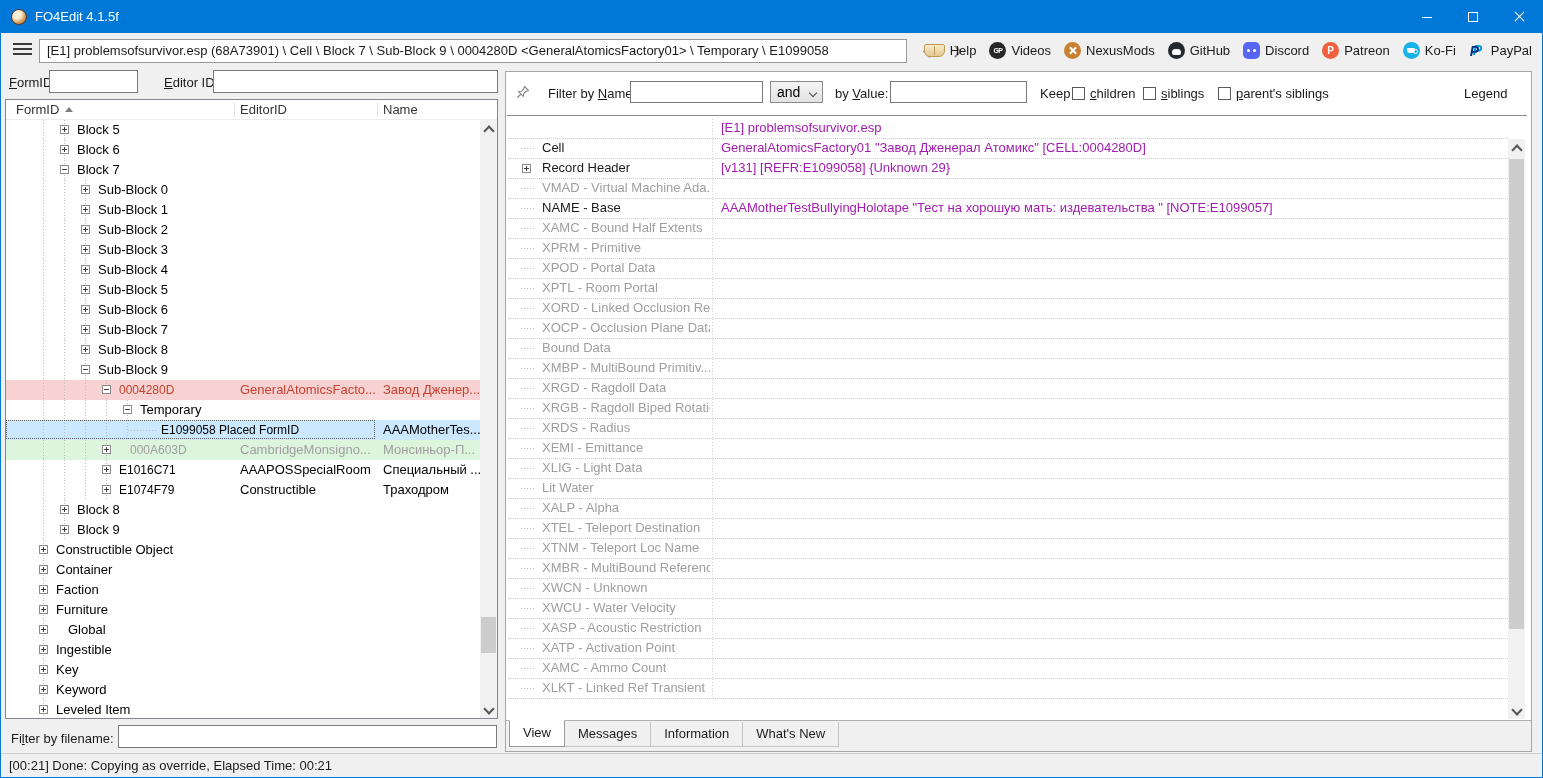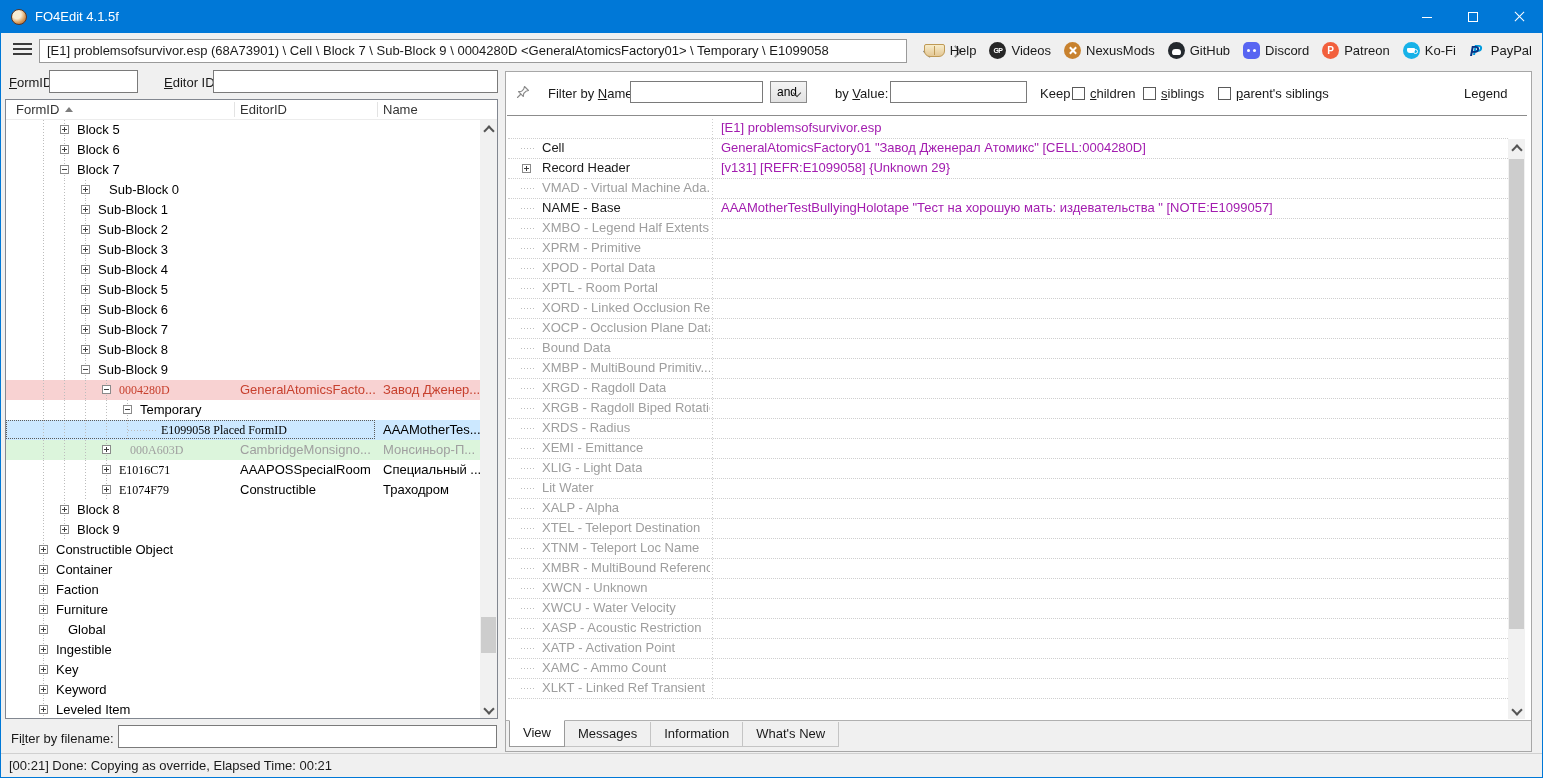--- a/index.html
+++ b/index.html
@@ -89,21 +89,21 @@
   .trow.green{background:#dcf5dc;color:#9f9f9f}
   .trow.selected{background:#cce8ff;color:#000}
   .guide{position:absolute;top:0;height:20px;width:1px;
     background-image:repeating-linear-gradient(to bottom,#bdbdbd 0 1px,transparent 1px 3px)}
   .stub{position:absolute;top:10px;height:1px;
     background-image:repeating-linear-gradient(to right,#bdbdbd 0 1px,transparent 1px 3px)}
   .exp{position:absolute;top:5px;width:9px;height:9px;border:1px solid #8a8a8a;background:#fff;cursor:pointer}
   .exp::before{content:'';position:absolute;left:1px;right:1px;top:3px;height:1px;background:#3f3f3f}
   .exp.plus::after{content:'';position:absolute;top:1px;bottom:1px;left:3px;width:1px;background:#3f3f3f}
   .c1{position:absolute;top:0;white-space:pre}
-  .mono{font-family:Liberation Serif, serif;font-size:12px}
+  .mono{font-family:Liberation Sans, sans-serif;font-size:12px}
   .c2{position:absolute;left:234px;top:0;width:136px;overflow:hidden;white-space:pre}
   .c3{position:absolute;left:377px;top:0;right:0;overflow:hidden;white-space:pre}
   .focusrect{position:absolute;left:0;top:0;width:369px;height:19px;border:1px dotted #5a5a5a;pointer-events:none}
 
   
   .vscroll{position:absolute;background:#f1f1f1}
   #tree-scroll{top:20px;right:0;width:17px;bottom:0}
   .sarrow{position:absolute;left:0;width:17px;height:17px;cursor:pointer}
   .sarrow::before{content:'';position:absolute;left:5px;width:6px;height:6px;
     border-left:2px solid #555;border-top:2px solid #555}
@@ -114,22 +114,22 @@
   #grid-scroll{left:1002px;top:67px;width:17px;height:580px}
   #grid-thumb{top:20px;height:470px}
 
   
   #right-panel{position:absolute;left:504px;top:70px;width:1027px;height:681px;background:#fff;
     border:1px solid #a7a7a7}
   #pin-icon{position:absolute;left:10px;top:13px;cursor:pointer}
   .rl{position:absolute;font-size:13px;color:#1a1a1a;white-space:nowrap}
   #rp-name-label{left:42px;top:14px}
   #rp-name-input{left:124px;top:9px;width:133px;height:22px}
-  #op-select{position:absolute;left:264px;top:9px;width:37px;height:22px;border:1px solid #8a8a8a;
-    background:linear-gradient(#f4f4f4,#e2e2e2);font-size:12px;line-height:20px;padding:0 6px;cursor:pointer}
+  #op-select{position:absolute;left:264px;top:9px;width:53px;height:22px;border:1px solid #8a8a8a;
+    background:linear-gradient(#f4f4f4,#e2e2e2);font-size:14px;line-height:20px;padding:0 6px;cursor:pointer}
   #op-select::after{content:'';position:absolute;right:6px;top:8px;width:5px;height:5px;
     border-left:1px solid #444;border-bottom:1px solid #444;transform:rotate(-45deg)}
   #rp-value-label{left:329px;top:14px}
   #rp-value-input{left:384px;top:9px;width:137px;height:22px}
   #keep-label{left:534px;top:14px}
   .cb{position:absolute;top:15px;width:13px;height:13px;border:1px solid #5a5a5a;background:#fff;cursor:pointer}
   #cb-children{left:566px}#cb-children-label{left:584px;top:14px}
   #cb-siblings{left:637px}#cb-siblings-label{left:655px;top:14px}
   #cb-parents{left:712px}#cb-parents-label{left:730px;top:14px}
   #legend-label{left:958px;top:14px;cursor:pointer}
@@ -256,21 +256,21 @@
           <span class="guide" style="left: 37px;"></span>
           <span class="guide" style="left: 58px;"></span>
           <span class="exp minus" style="left: 54px;"></span>
           <span class="c1" style="left: 71px;">Block 7</span>
         </div>
         <div class="trow">
           <span class="guide" style="left: 37px;"></span>
           <span class="guide" style="left: 58px;"></span>
           <span class="guide" style="left: 79px;"></span>
           <span class="exp plus" style="left: 75px;"></span>
-          <span class="c1" style="left: 92px; margin-left: 11px;">Sub-Block 0</span>
+          <span class="c1" style="left: 92px;">Sub-Block 0</span>
         </div>
         <div class="trow">
           <span class="guide" style="left: 37px;"></span>
           <span class="guide" style="left: 58px;"></span>
           <span class="guide" style="left: 79px;"></span>
           <span class="exp plus" style="left: 75px;"></span>
           <span class="c1" style="left: 92px;">Sub-Block 1</span>
         </div>
         <div class="trow">
           <span class="guide" style="left: 37px;"></span>
@@ -501,21 +501,21 @@
         </div>
         <div class="grow">
           <span class="gvline"></span>
           <span class="gdots"></span>
           <span class="gl black">NAME - Base</span>
           <span class="gv">AAAMotherTestBullyingHolotape "Тест на хорошую мать: издевательства " [NOTE:E1099057]</span>
         </div>
         <div class="grow">
           <span class="gvline"></span>
           <span class="gdots"></span>
-          <span class="gl">XMBO - Legend Half Extents</span>
+          <span class="gl">XAMC - Bound Half Extents</span>
         </div>
         <div class="grow">
           <span class="gvline"></span>
           <span class="gdots"></span>
           <span class="gl">XPRM - Primitive</span>
         </div>
         <div class="grow">
           <span class="gvline"></span>
           <span class="gdots"></span>
           <span class="gl">XPOD - Portal Data</span>

